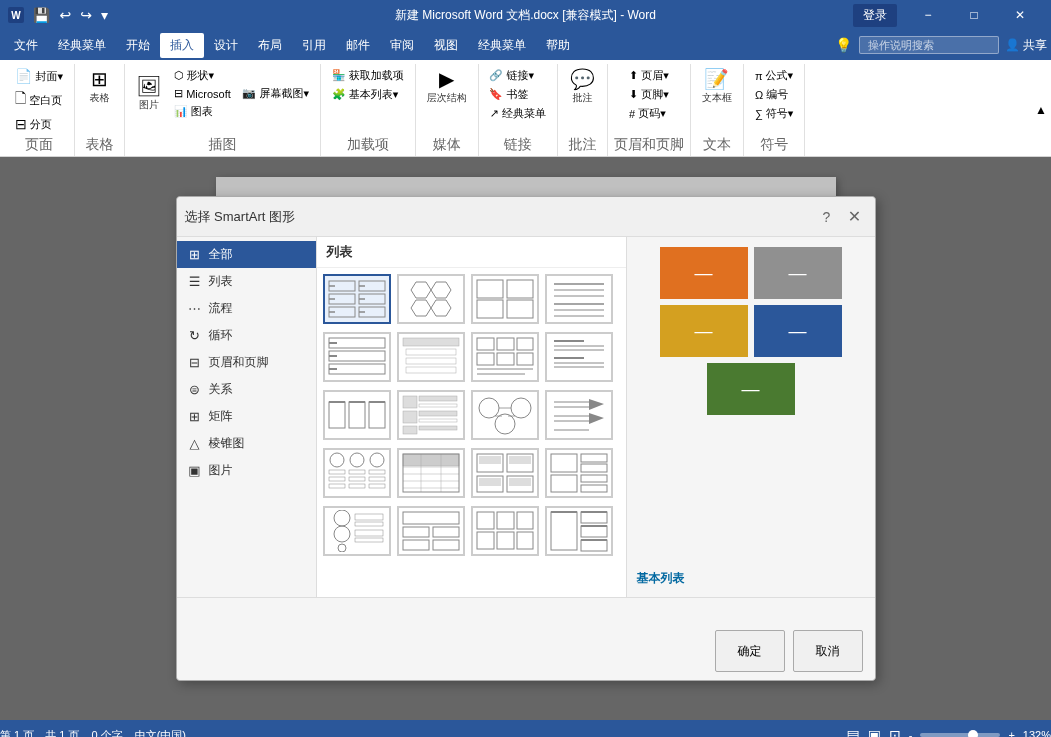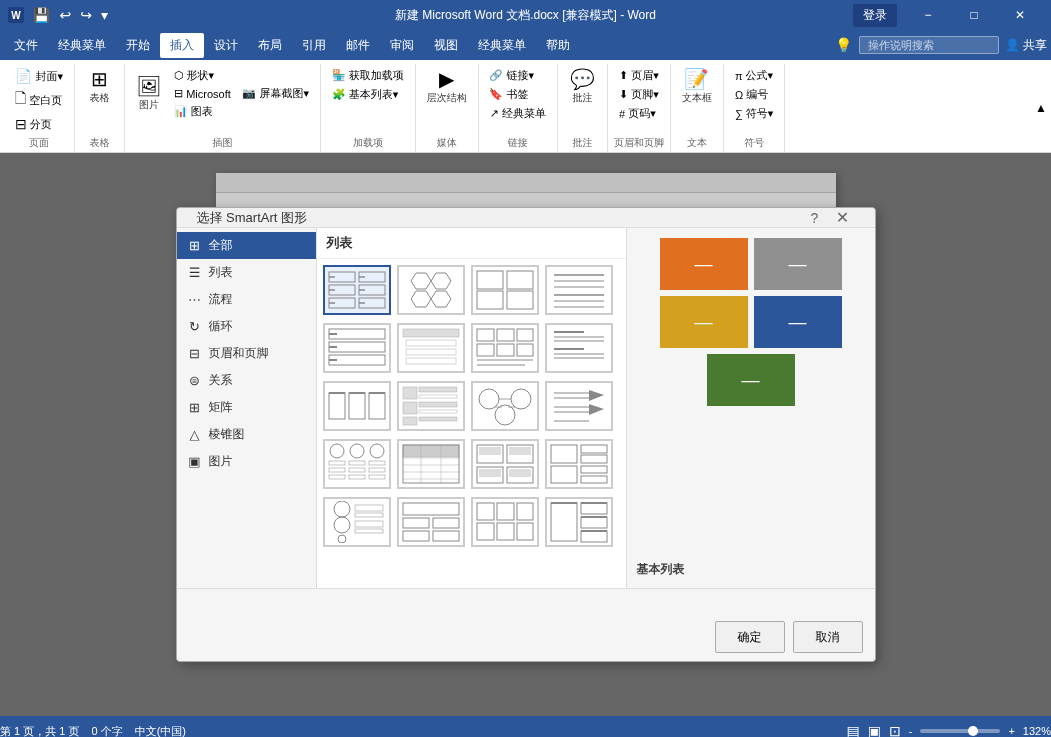--- a/index.html
+++ b/index.html
@@ -51,21 +51,21 @@
     }
     .ribbon-group {
       display: flex;
       flex-direction: column;
       align-items: center;
       border-right: 1px solid #e0e0e0;
       padding: 2px 6px;
       min-width: 50px;
     }
     .ribbon-group:last-child { border-right: none; }
-    .ribbon-group-label { font-size: 10px; color: #666; margin-top: auto; padding-top: 2px; text-align: left; }
+    .ribbon-group-label { font-size: 14px; color: #666; margin-top: auto; padding-top: 2px; text-align: left; }
     .ribbon-row { display: flex; align-items: center; gap: 2px; }
     .ribbon-btn {
       display: flex; flex-direction: column; align-items: center; justify-content: center;
       padding: 3px 5px; cursor: pointer; border-radius: 3px; min-width: 36px; font-size: 11px;
     }
     .ribbon-btn .icon { font-size: 20px; line-height: 1; }
     .ribbon-btn .label { font-size: 10px; color: #333; margin-top: 2px; }
     .ribbon-btn-sm {
       display: flex; align-items: center; gap: 3px; padding: 2px 5px; cursor: pointer; border-radius: 2px; font-size: 11px; white-space: nowrap;
     }
@@ -108,24 +108,24 @@
     .dialog {
       background: #f5f5f5;
       border: 1px solid #aaa;
       border-radius: 4px;
       width: 700px;
       box-shadow: 3px 3px 12px rgba(0,0,0,0.3);
     }
     .dialog-title-bar {
       background: #f0f0f0;
       border-bottom: 1px solid #ddd;
-      height: 20px;
+      height: 40px;
       display: flex;
       align-items: center;
-      padding: 0 20px;
+      padding: 0 8px;
       border-radius: 4px 4px 0 0;
     }
     .dialog-title { font-size: 13px; color: #333; flex: 1; }
     .dialog-close { cursor: pointer; font-size: 16px; color: #666; width: 24px; height: 24px; display: flex; align-items: center; justify-content: center; }
     .dialog-help { cursor: pointer; font-size: 14px; color: #666; width: 24px; height: 24px; display: flex; align-items: center; justify-content: center; margin-right: 4px; }
     .dialog-body { display: flex; height: 360px; }
 
     
     .category-panel {
       width: 140px;
@@ -201,36 +201,36 @@
     .preview-row { display: flex; gap: 6px; justify-content: center; }
     .preview-box {
       width: 88px;
       height: 52px;
       display: flex;
       align-items: center;
       justify-content: center;
       color: white;
       font-size: 18px;
     }
-    .preview-title { font-size: 12px; font-weight: bold; color: #404040; margin-top: 12px; }
+    .preview-title { font-size: 12px; font-weight: bold; color: #0369a1; margin-top: 12px; }
     .preview-desc { font-size: 11px; color: #555; margin-top: 4px; line-height: 1.5; }
 
     
     .dialog-footer {
       border-top: 1px solid #ddd;
       padding: 8px 12px;
       display: flex;
       justify-content: flex-end;
       gap: 8px;
       background: #f5f5f5;
       border-radius: 0 0 4px 4px;
     }
     .dialog-btn {
       min-width: 70px;
-      height: 32px;
+      height: 42px;
       border: 1px solid #aaa;
       background: #f0f0f0;
       border-radius: 2px;
       font-size: 12px;
       cursor: pointer;
       font-family: inherit;
       padding: 0 12px;
       margin-top: 24px;
     }
     .dialog-btn.primary { background: #f0f0f0; }

